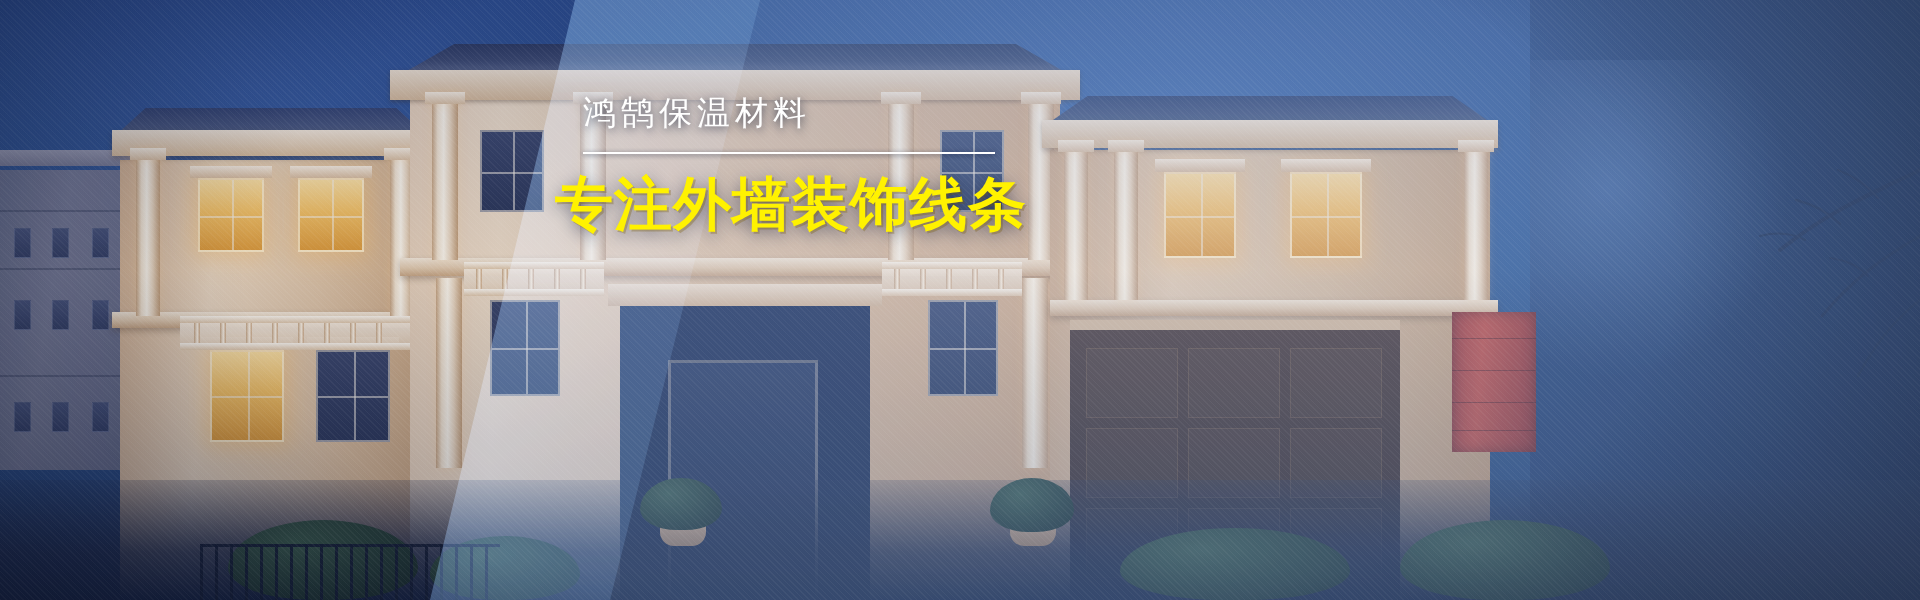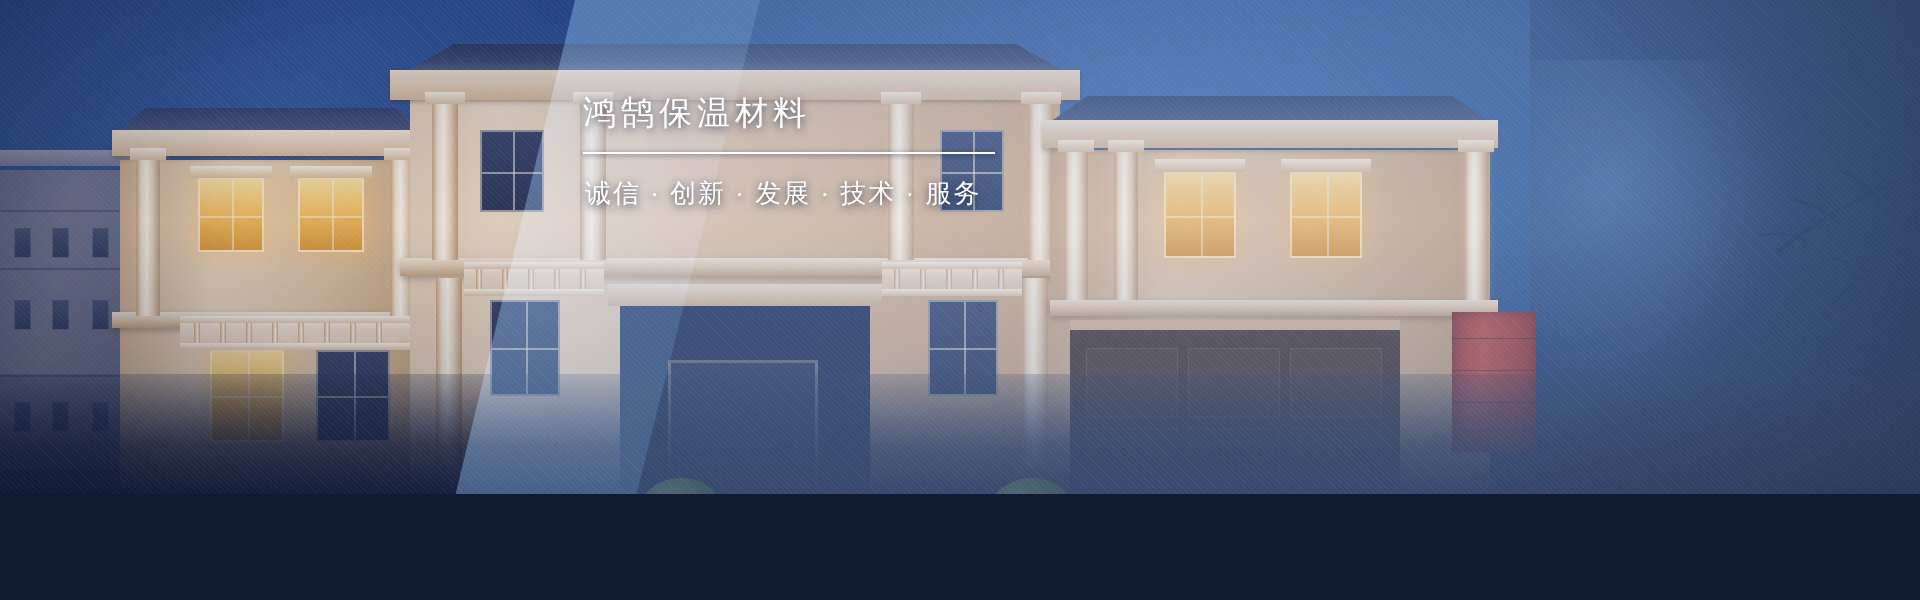--- a/index.html
+++ b/index.html
@@ -2,21 +2,21 @@
 <html><head>
 <meta charset="utf-8">
 <title>Banner</title>
 <style>
   * { margin:0; padding:0; box-sizing:border-box; }
   html,body { background:#101b33; }
   body { font-family:"Liberation Sans","DejaVu Sans",sans-serif; }
 
   #banner {
     position:relative;
-    width:1920px; height:494px;
+    width:1920px; height:600px;
     overflow:hidden;
     background:#1b2d5e;
   }
 
   
   .sky {
     position:absolute; inset:0;
     background:
       radial-gradient(ellipse 900px 420px at 1180px 120px, rgba(90,130,205,.55) 0%, rgba(60,95,170,0) 70%),
       radial-gradient(ellipse 700px 380px at 250px 90px, rgba(70,105,180,.45) 0%, rgba(50,80,155,0) 72%),
@@ -488,17 +488,17 @@
   <div class="blue-tint"></div>
   <div class="diag-panel"></div>
   <div class="diag-panel-2"></div>
   <div class="hatch"></div>
   <div class="vignette"></div>
 
   <div class="copy">
     <div class="brand">鸿鹄保温材料</div>
     <div class="rule"></div>
     <div class="head">
-    </div>
-    <div class="tag">诚信 · 创新 · 发展 · 技术 · 服务</div>
+      <span class="l2">专注外墙装饰线条</span>
+    </div>
   </div>
 
 </div>
 
 </body></html>

